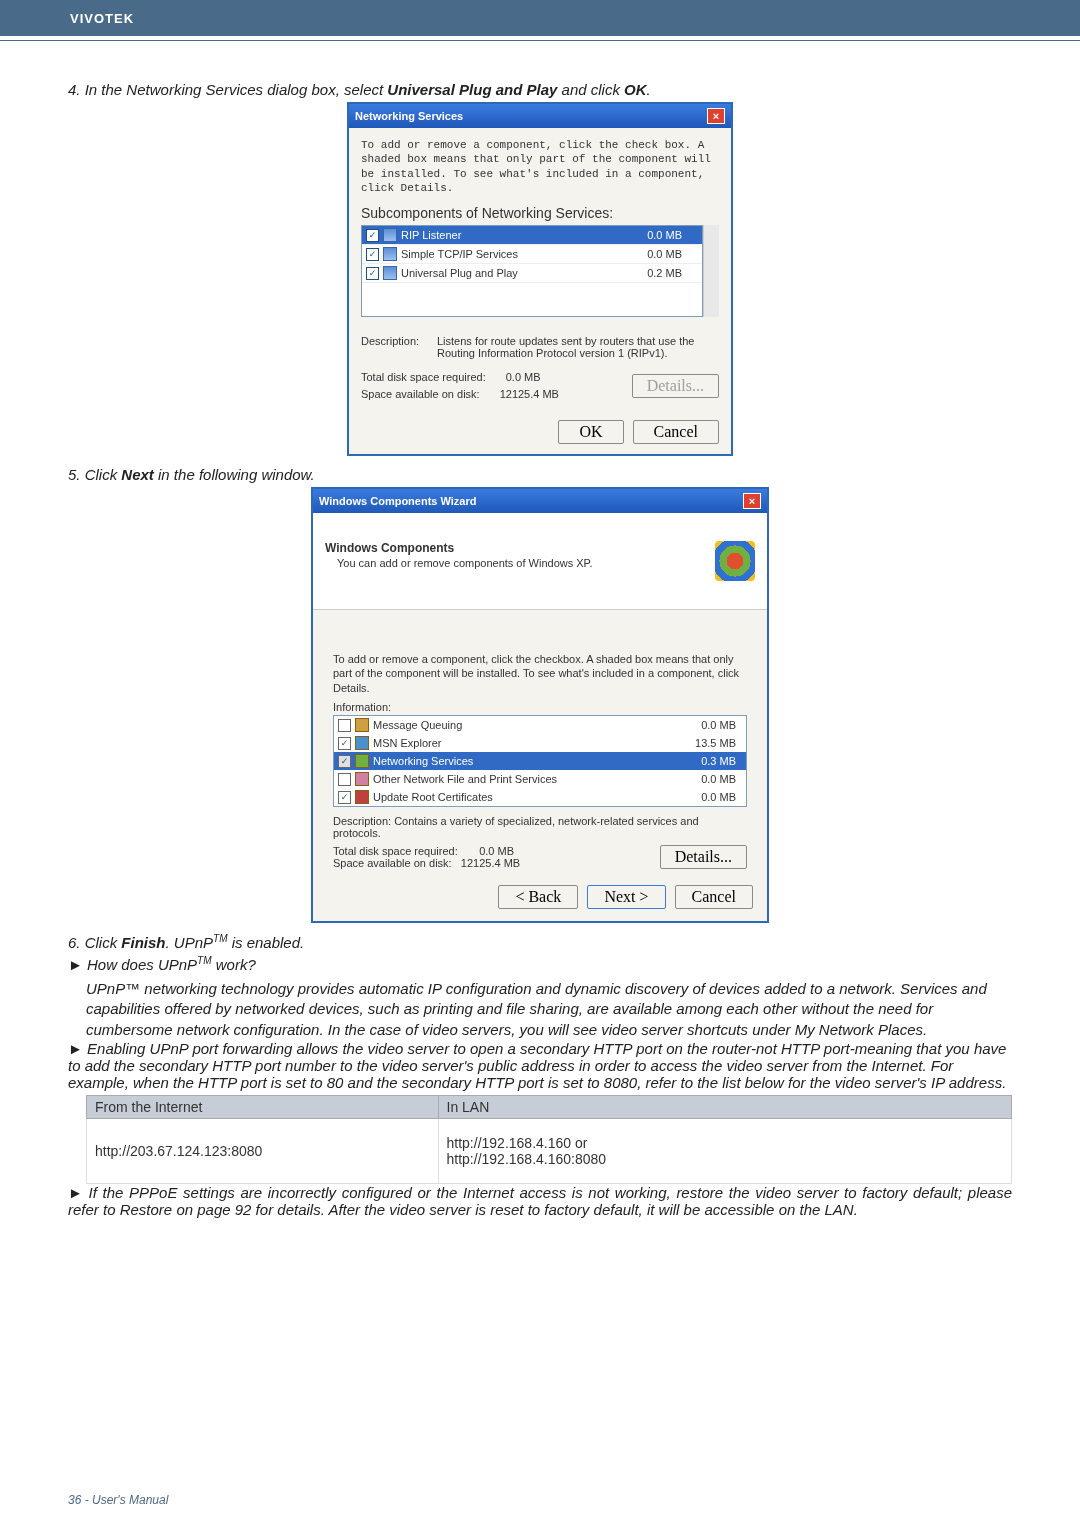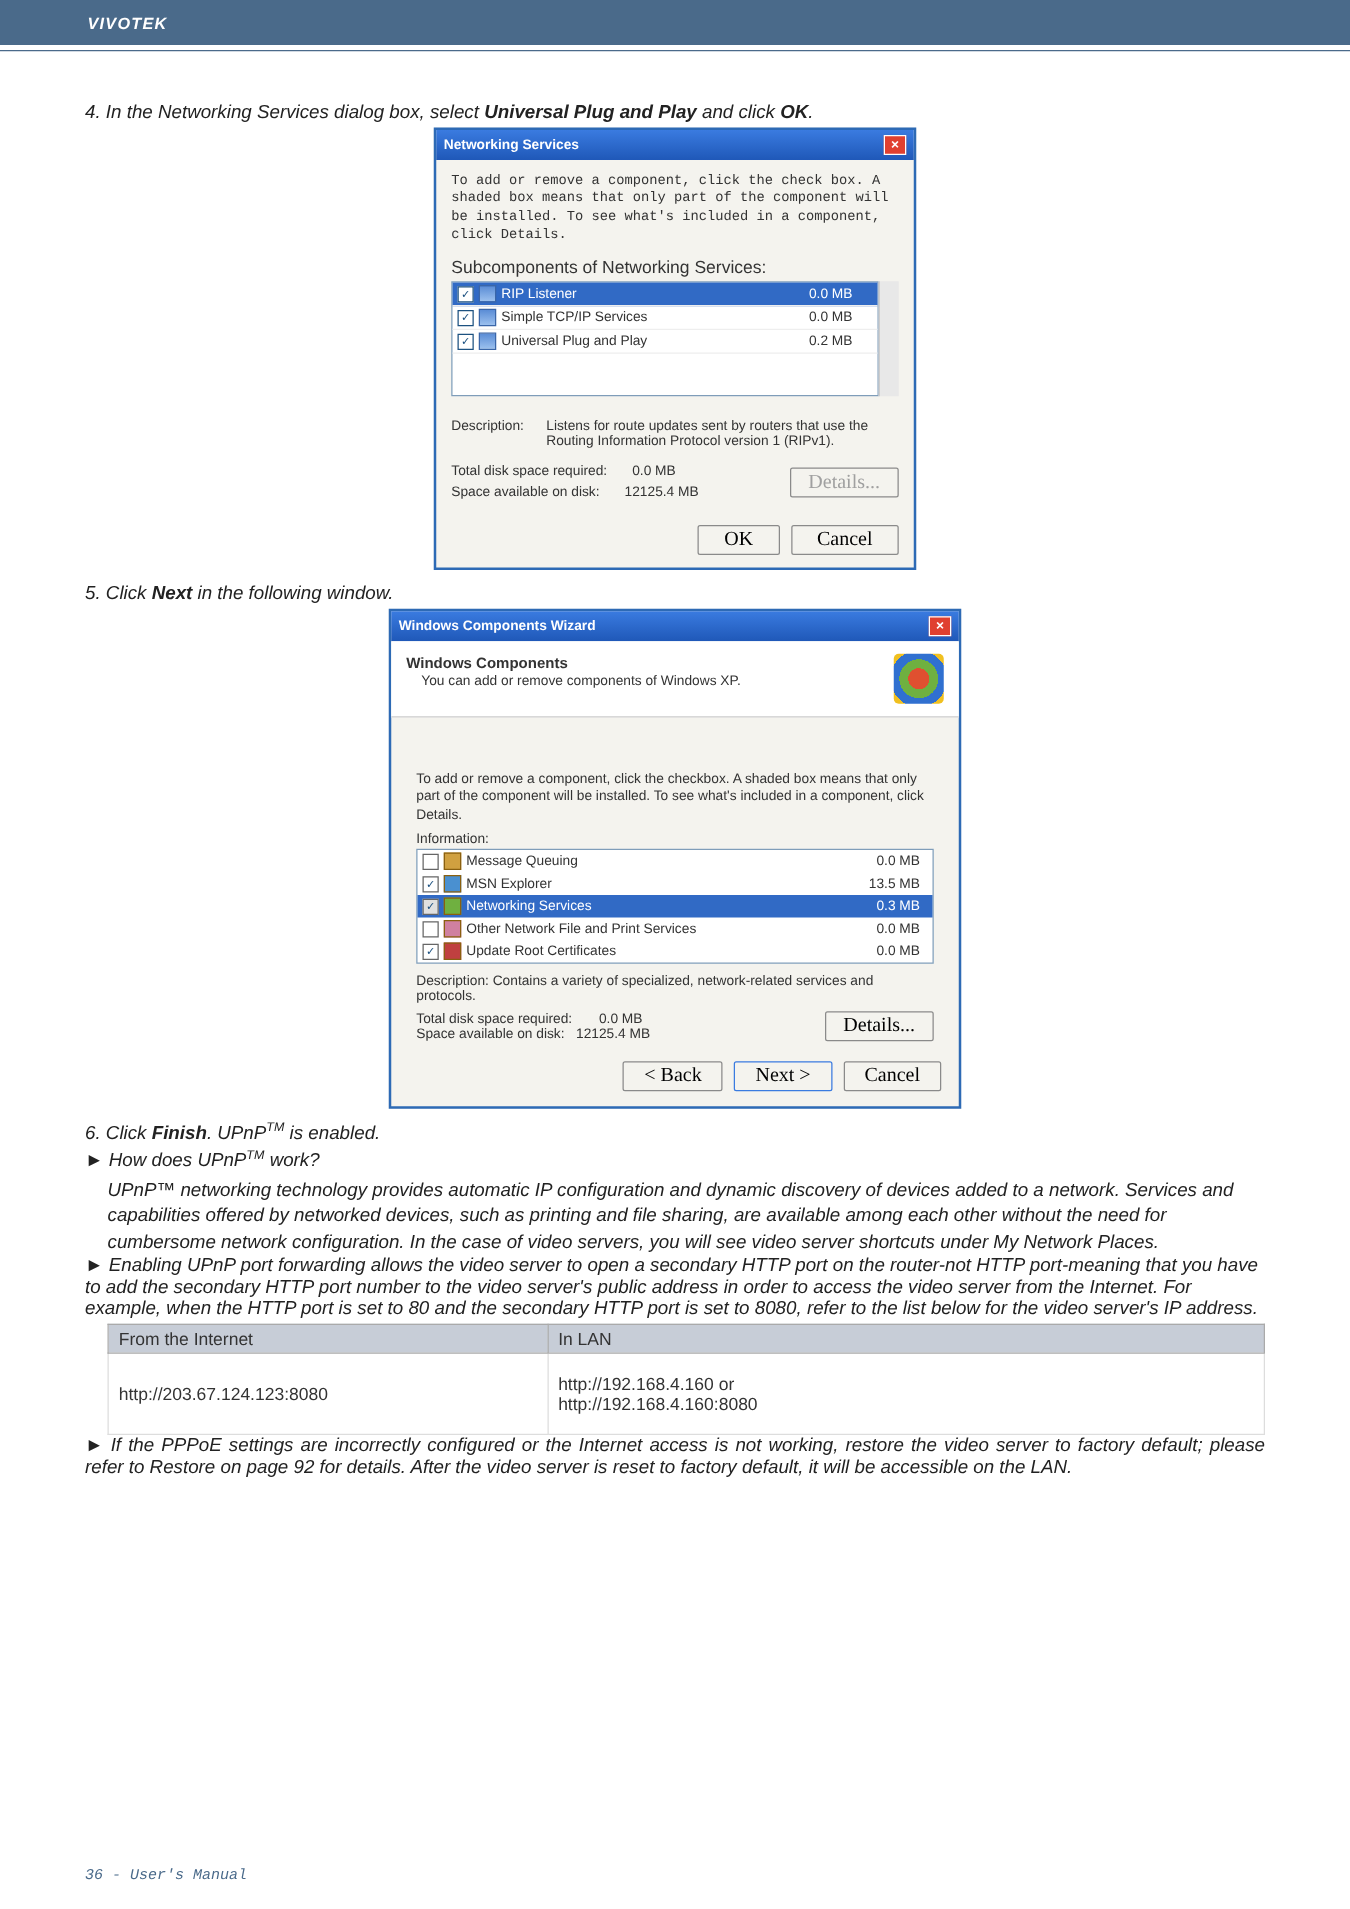--- a/index.html
+++ b/index.html
@@ -13,21 +13,20 @@
   .page-header {
     background: #4a6a8a;
     height: 36px;
     width: 100%;
     display: flex;
     align-items: center;
     padding-left: 70px;
   }
   .brand {
     color: #fff;
-    font-style: italic;
     font-weight: bold;
     font-size: 13px;
     letter-spacing: 1px;
   }
   .header-rule {
     border-top: 1px solid #4a6a8a;
     margin: 4px 0 40px 0;
     width: 100%;
   }
   .content {
@@ -104,21 +103,21 @@
     background: #f4f3ee;
     font-family: Tahoma, sans-serif;
     font-size:11px;
   }
   .dlg2-title {
     background: linear-gradient(#3a7be0,#1f58b8);
     color:#fff; padding:4px 6px; font-weight:bold;
     display:flex; justify-content:space-between; align-items:center;
   }
   .dlg2-head {
-    background:#fff; padding:10px 12px; border-bottom:1px solid #ccc;
+    background:#fff; padding:28px 12px; border-bottom:1px solid #ccc;
     display:flex; justify-content:space-between; align-items:flex-start;
   }
   .dlg2-head .t { font-weight:bold; font-size:12px; }
   .dlg2-head .s { font-size:11px; margin-top:2px; padding-left:12px;}
   .win-icon { width:40px; height:40px; background:radial-gradient(#e05030 0 30%,#6fb040 30% 55%,#3070d0 55% 80%,#f0c020 80% 100%); border-radius:4px;}
   .dlg2-body { padding:10px 20px 6px;margin-top:32px; }
   .dlg2-intro { font-size:11px; line-height:1.3; margin-bottom:6px;}
   .comp-label { font-size:11px; margin-bottom:2px;}
   .list2 { border:1px solid #7f9db9; background:#fff; }
   .l2row { display:flex; align-items:center; padding:2px 4px; font-size:11px; }
@@ -147,21 +146,21 @@
 
   table.addr {
     border-collapse:collapse; width:100%; margin-top:2px; font-style:normal;
     font-size:14px;
   }
   table.addr th { background:#c7cdd7; text-align:left; padding:3px 8px; font-weight:normal; border:1px solid #aaa;}
   table.addr td { padding:16px 8px; border:1px solid #ddd; }
 
   .footer {
     position:absolute; bottom:20px; left:68px;
-    color:#4a6a8a; font-style:italic; font-size:12px;font-family:Liberation Mono, monospace;
+    color:#4a6a8a; font-style:italic; font-size:12px;
   }
 </style>
 </head>
 <body>
 
 <div class="page-header">
   <span class="brand">VIVOTEK</span>
 </div>
 <div class="header-rule"></div>
 

